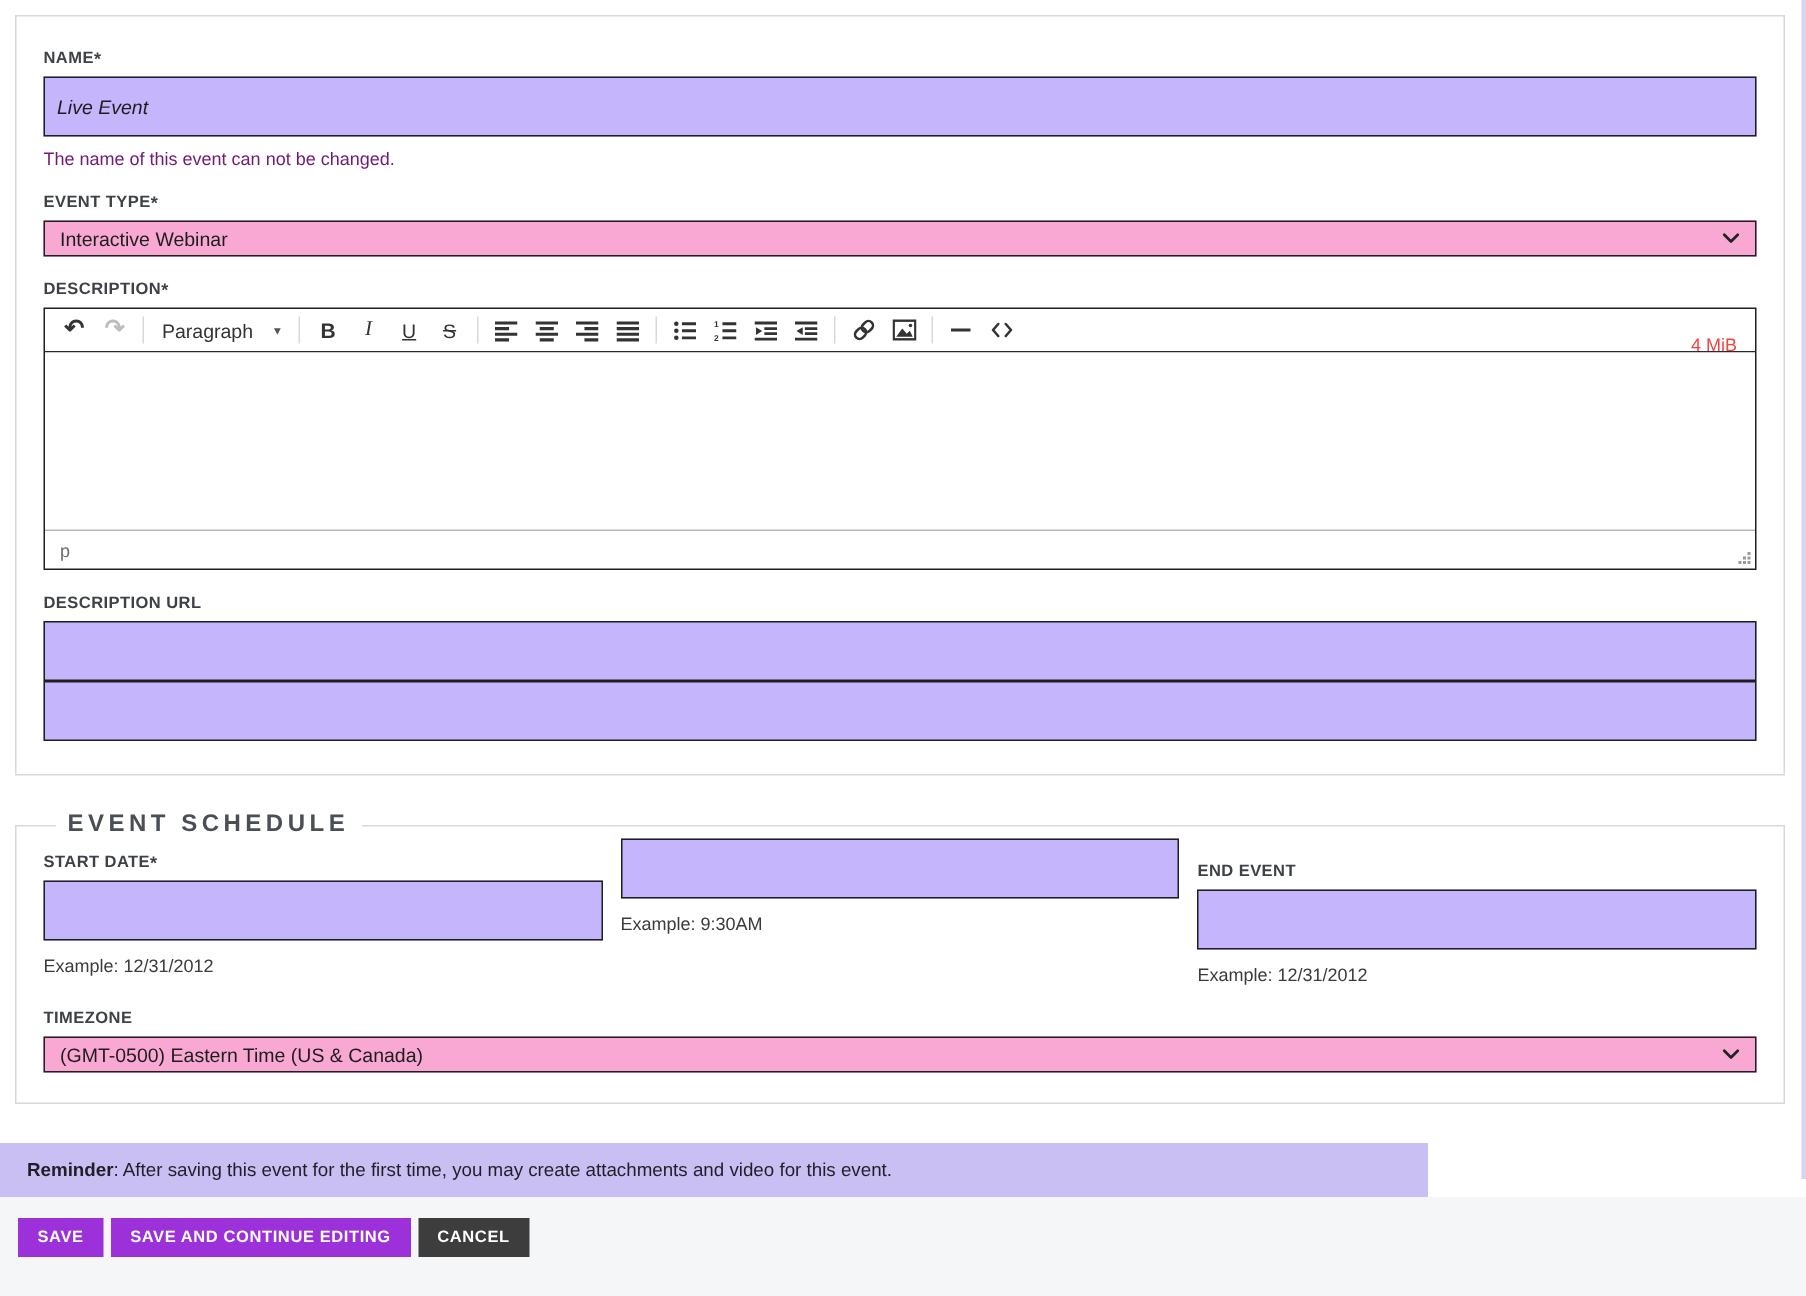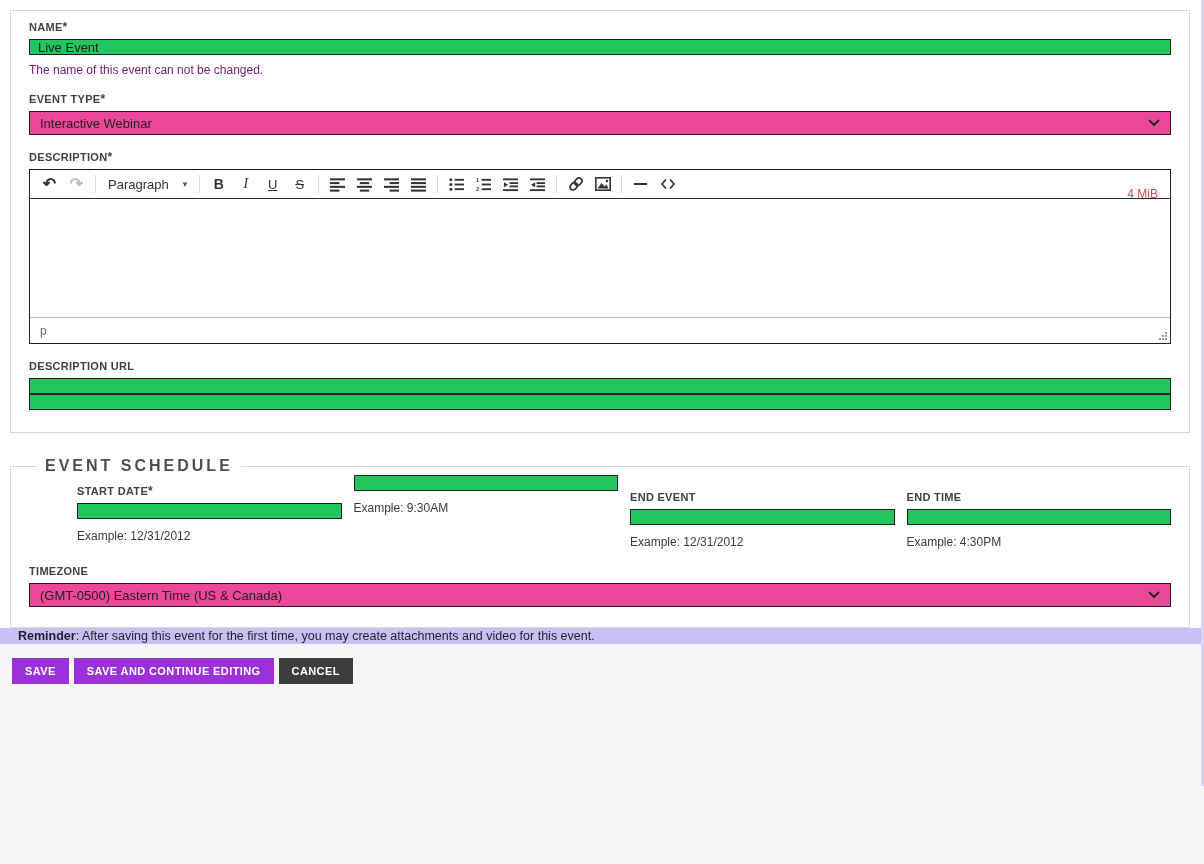--- a/index.html
+++ b/index.html
@@ -10,49 +10,49 @@
     font-family:"Liberation Sans", sans-serif;
     color:#222;
     position:relative;
     display:flex; flex-direction:column;
   }
   .card {
     background:#fff;
     border:1px solid #d8d8df;
     margin:10px 14px 0 10px;
     width:1180px;
-    padding:0 18px 22px 18px;
+    padding:12px 18px 22px 18px;
   }
   fieldset.card {
     margin-top:24px;
     padding:0 18px 20px 18px;
   }
   legend {
     font-size:16px; font-weight:bold; letter-spacing:3px;
     color:#4a4e55; padding:0 8px; margin-left:8px;
   }
   .field-label {
     display:block;
     font-size:11px; font-weight:bold; color:#3e4247;
     letter-spacing:.3px;
     margin:16px 0 6px 0;
   }
   .field:first-child .field-label { margin-top:10px; }
   .req { font-size:12px; vertical-align:top; line-height:1; }
   .text-input {
-    width:100%; height:16px;
-    border:1px solid #1f1f1f; background:#22c55e;
+    width:100%; height:40px;
+    border:1px solid #1f1f1f; background:#c4b5fd;
     padding:0 8px; font-size:13px; color:#1d1d1d;
     font-family:"Liberation Sans", sans-serif;
-    border-radius:0; outline:none; display:block;
+    border-radius:0; outline:none; display:block;font-style:italic;
   }
   .help-text { font-size:12px; color:#701a75; margin-top:8px; }
   .select {
     width:100%; height:24px;
-    border:1px solid #1f1f1f; background:#ec4899;
+    border:1px solid #1f1f1f; background:#f9a8d4;
     display:flex; align-items:center; justify-content:space-between;
     padding:0 10px; font-size:13px; color:#1d1d1d; cursor:pointer;
   }
   .select .chev { display:flex; align-items:center; }
 
   
   .editor { border:1px solid #1f1f1f; background:#fff; }
   .editor-toolbar {
     height:29px; display:flex; align-items:center;
     padding:0 6px; border-bottom:1px solid #2b2b2b;
@@ -76,29 +76,30 @@
   .toolbar-size { margin-left:auto; color:#ef4444; font-size:12px; padding-right:6px;margin-top:20px; }
   .editor-body { height:118px; background:#fff; cursor:text; }
   .editor-statusbar {
     height:26px; border-top:1px solid #b9b9b9;
     display:flex; align-items:center; padding:0 10px;
     font-size:12px; color:#6b6b6b; position:relative;
   }
   .resize-grip { position:absolute; right:2px; bottom:2px; cursor:nwse-resize; }
 
   
-  .sched-grid { display:grid; grid-template-columns:1fr 1fr 1fr 1fr; column-gap:12px;margin-left:48px; }
+  .sched-grid { display:grid; grid-template-columns:1fr 1fr 1fr; column-gap:12px; }
   .example { font-size:12px; color:#3b3b3b; margin-top:10px; }
 
   
   .reminder {
+    margin-top:26px;
     background:#c9bff2;
-    padding:1px 18px;
+    padding:11px 18px;
     font-size:12.5px; color:#1f1f2a;
-    width:1204px;
+    width:952px;
   }
   .footer {
     background:#f5f6f8; flex:1 1 auto;
     padding:14px 0 0 12px;
     display:flex; align-items:flex-start;
   }
   .btn {
     border:none; color:#fff; font-weight:bold;
     font-size:11px; letter-spacing:.4px;
     padding:7px 13px; margin-right:5px;
@@ -326,25 +327,20 @@
       <input class="text-input" type="text" value="" style="">
       <div class="example">Example: 9:30AM</div>
     </div>
 
     <div class="field">
       <span class="field-label">END EVENT</span>
       <input class="text-input" type="text" value="" style="">
       <div class="example">Example: 12/31/2012</div>
     </div>
 
-    <div class="field">
-      <span class="field-label">END TIME</span>
-      <input class="text-input" type="text" value="" style="">
-      <div class="example">Example: 4:30PM</div>
-    </div>
   </div>
 
   <div class="field">
     <span class="field-label">TIMEZONE</span>
     <div class="select">
       <span>(GMT-0500) Eastern Time (US &amp; Canada)</span>
       <span class="chev">
         <svg width="12" height="8" viewBox="0 0 12 8">
             <polyline points="1.5,1.5 6,6 10.5,1.5" fill="none" stroke="#222" stroke-width="1.8" stroke-linecap="round" stroke-linejoin="round"></polyline>
           </svg>

